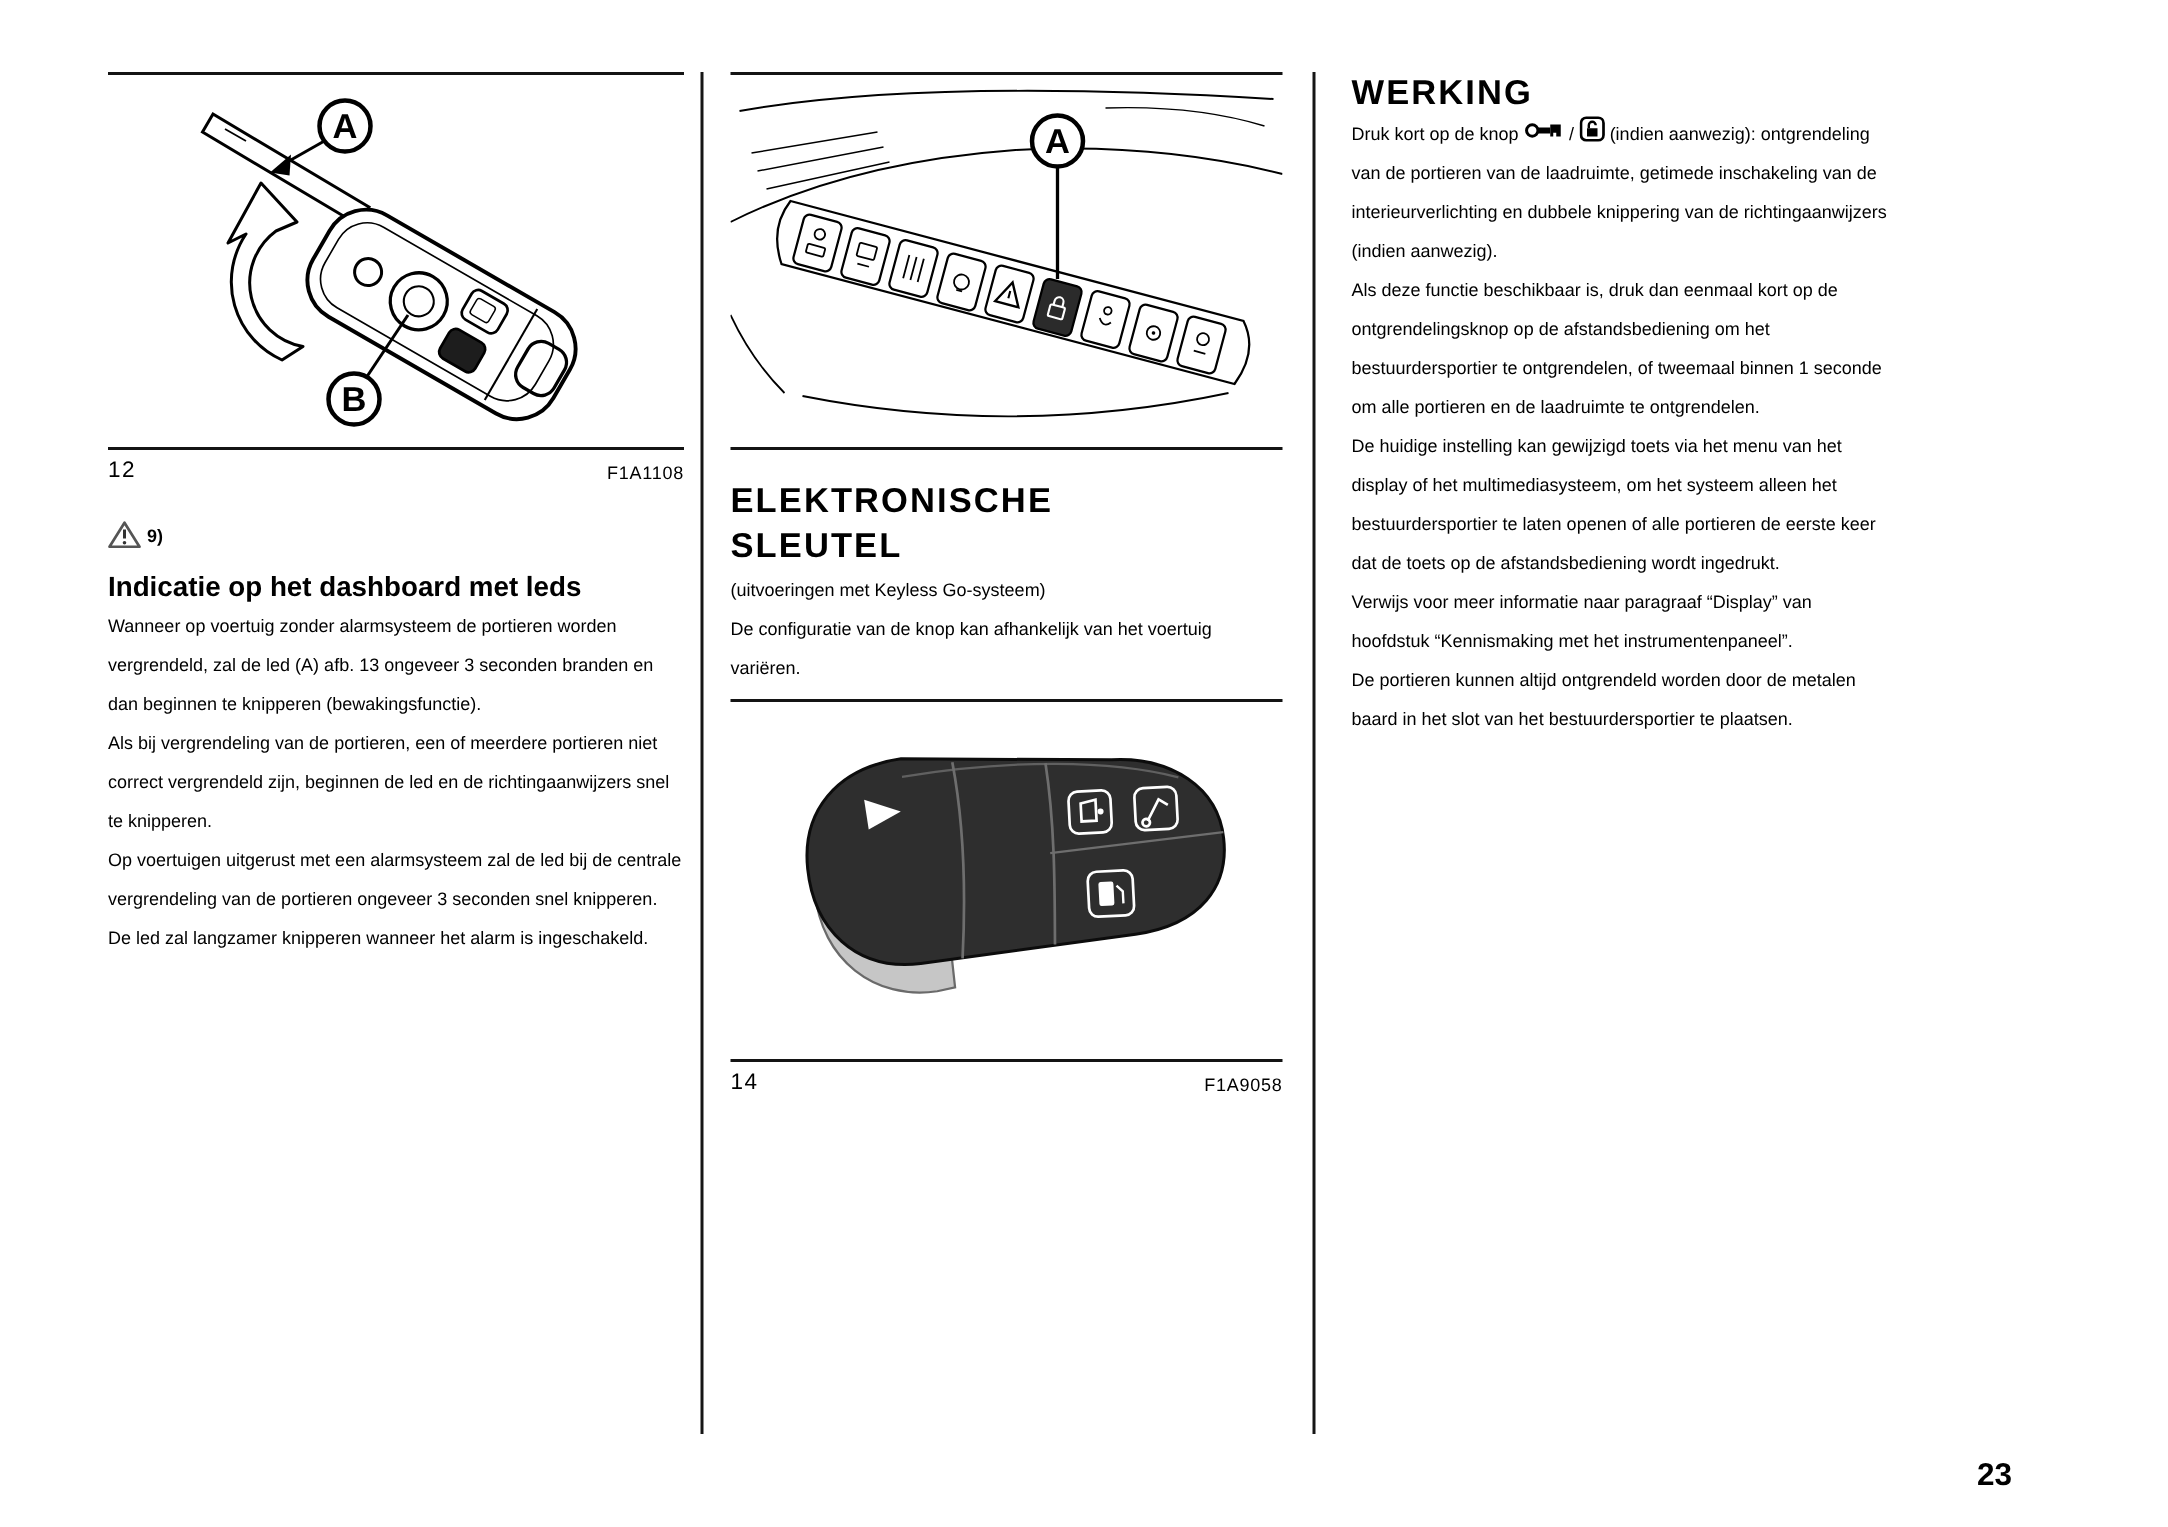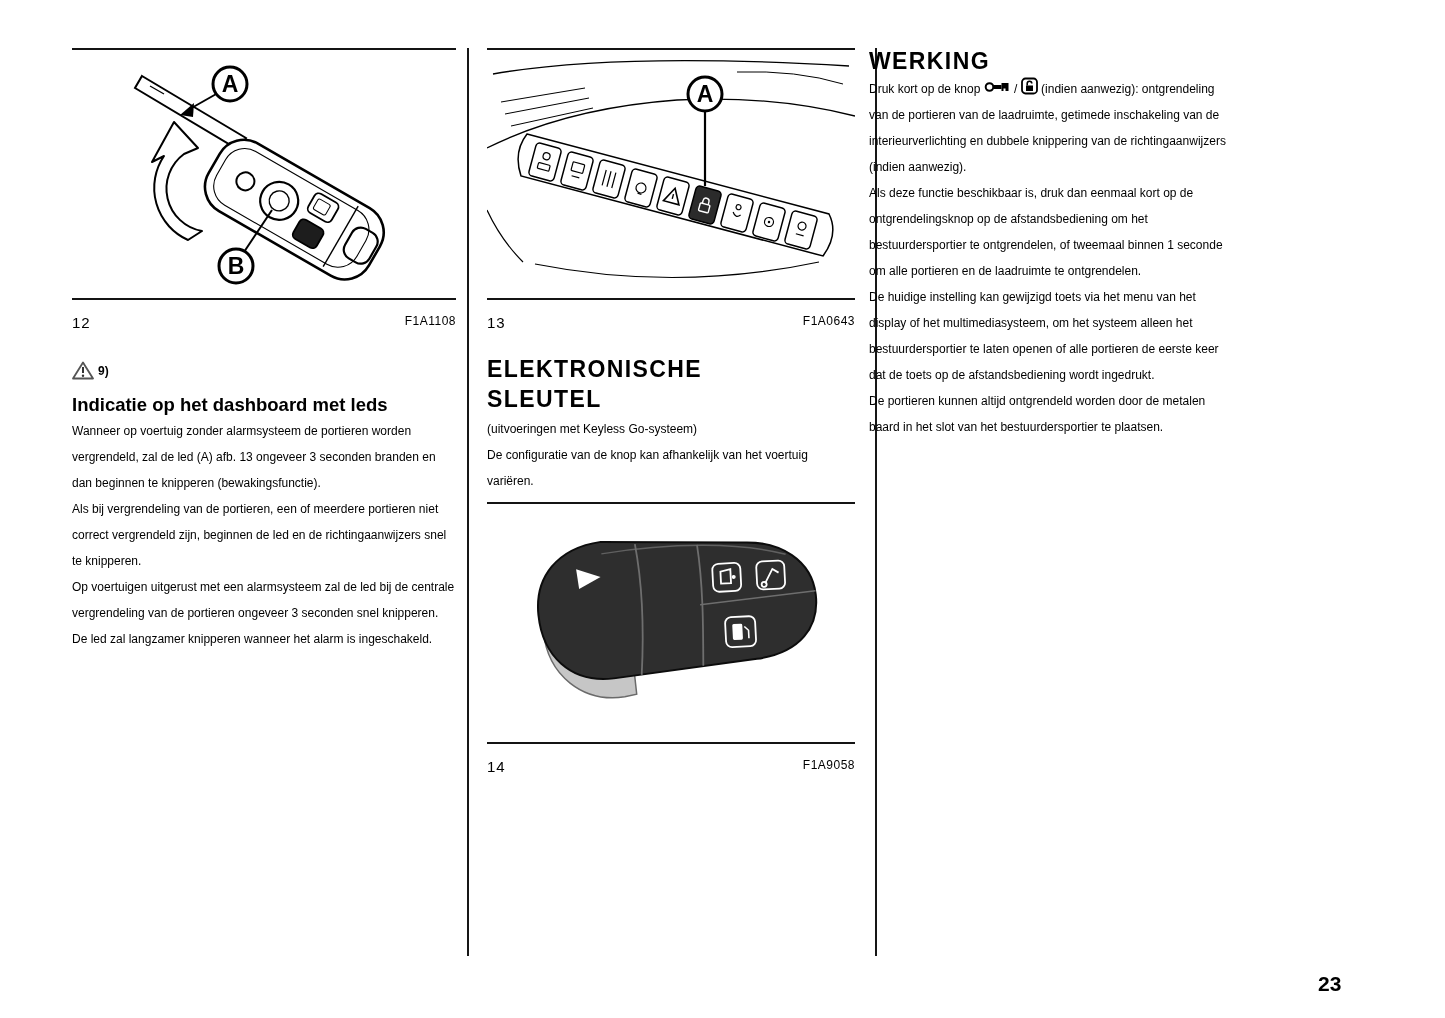--- a/index.html
+++ b/index.html
@@ -1,28 +1,28 @@
 <!DOCTYPE html>
 <html><head>
 <meta charset="utf-8">
 <style>
   html,body{margin:0;padding:0;background:#ffffff;}
   .page{position:relative;width:1445px;height:1018px;background:#ffffff;font-family:"Liberation Sans",sans-serif;color:#000;overflow:hidden;}
   .col{position:absolute;top:48px;}
   .col1{left:72px;width:384px;}
   .col2{left:487px;width:368px;}
-  .col3{left:869px;width:362px;top:46px;}
+  .col3{left:901px;width:362px;top:46px;}
   .vdiv{position:absolute;top:48px;width:2px;height:908px;background:#161616;}
   .vdiv1{left:467px;}
   .vdiv2{left:875px;}
   figure{margin:0;}
   .fig-rule{height:2px;background:#141414;}
   .fig-canvas{display:block;width:100%;}
   .fig-canvas svg{display:block;width:100%;}
-  .fig-caption{display:flex;justify-content:space-between;align-items:flex-start;padding-top:14px;height:22px;}
+  .fig-caption{display:flex;justify-content:space-between;align-items:flex-end;padding-top:0;height:22px;}
   .fig-num{font-size:15px;letter-spacing:1px;}
   .fig-code{font-size:12px;font-weight:normal;letter-spacing:.5px;}
   .body{font-size:12px;line-height:26px;margin:0;}
   .subhead{font-size:18.5px;line-height:26px;font-weight:bold;margin:0;}
   .bighead{font-size:23px;line-height:30px;font-weight:bold;letter-spacing:1.4px;margin:0;}
   .warn-row{display:flex;align-items:flex-end;gap:4px;margin-top:22px;height:22px;}
   .warn-num{font-size:12px;font-weight:bold;padding-bottom:2px;}
   .mt2{margin-top:2px;}
   .mt8{margin-top:8px;}
   .mt12{margin-top:12px;}
@@ -150,24 +150,20 @@
           <path d="M48 214 Q190 242 332 212" fill="none" stroke="#000" stroke-width="1.2"></path>
           <path d="M0 160 Q14 190 36 212" fill="none" stroke="#000" stroke-width="1.2"></path>
           <g>
             <line x1="218" y1="61" x2="218" y2="136" stroke="#000" stroke-width="2.2"></line>
             <circle cx="218" cy="44" r="17" fill="#fff" stroke="#000" stroke-width="3"></circle>
             <text x="218" y="52" text-anchor="middle" font-size="23" font-weight="bold">A</text>
           </g>
         </svg>
       </div>
       <div class="fig-rule"></div>
-      <figcaption class="fig-caption">
-        <span class="fig-num">13</span>
-        <span class="fig-code">F1A0643</span>
-      </figcaption>
     </figure>
 
     <h2 class="bighead mt18" style="max-width:300px">ELEKTRONISCHE SLEUTEL</h2>
     <p class="body mt2">(uitvoeringen met Keyless Go-systeem)</p>
     <p class="body">De configuratie van de knop kan afhankelijk van het voertuig variëren.</p>
 
     <figure class="mt8">
       <div class="fig-rule"></div>
       <div class="fig-canvas">
         <svg viewBox="0 0 368 238" style="height:238px">
@@ -213,17 +209,18 @@
           <circle cx="5.5" cy="8" r="3.8" fill="none" stroke="#000" stroke-width="2"></circle>
           <rect x="9.5" y="6" width="8" height="4" fill="#000"></rect>
           <path d="M17.5 4 h7 v8 h-3 v-2.5 h-2 v2.5 h-2 Z" fill="#000"></path>
         </svg><span> / </span><svg class="inline-icon" width="17" height="18" viewBox="0 0 17 18">
           <rect x="1" y="1.5" width="15" height="15" rx="3.5" fill="none" stroke="#000" stroke-width="1.8"></rect>
           <rect x="5" y="8.5" width="7" height="5.5" fill="#000"></rect>
           <path d="M6.2 8.5 V6.5 a2.3 2.3 0 0 1 4.6 0" fill="none" stroke="#000" stroke-width="1.6"></path>
         </svg><span> (indien aanwezig): ontgrendeling van de portieren van de laadruimte, getimede inschakeling van de interieurverlichting en dubbele knippering van de richtingaanwijzers (indien aanwezig).</span></p>
     <p class="body">Als deze functie beschikbaar is, druk dan eenmaal kort op de ontgrendelingsknop op de afstandsbediening om het bestuurdersportier te ontgrendelen, of tweemaal binnen 1 seconde om alle portieren en de laadruimte te ontgrendelen.</p>
     <p class="body">De huidige instelling kan gewijzigd toets via het menu van het display of het multimediasysteem, om het systeem alleen het bestuurdersportier te laten openen of alle portieren de eerste keer dat de toets op de afstandsbediening wordt ingedrukt.</p>
+    <p class="body">Verwijs voor meer informatie naar paragraaf “Display” van hoofdstuk “Kennismaking met het instrumentenpaneel”.</p>
     <p class="body">De portieren kunnen altijd ontgrendeld worden door de metalen baard in het slot van het bestuurdersportier te plaatsen.</p>
   </section>
 
   <div class="page-number">23</div>
 </div>
 
 </body></html>

